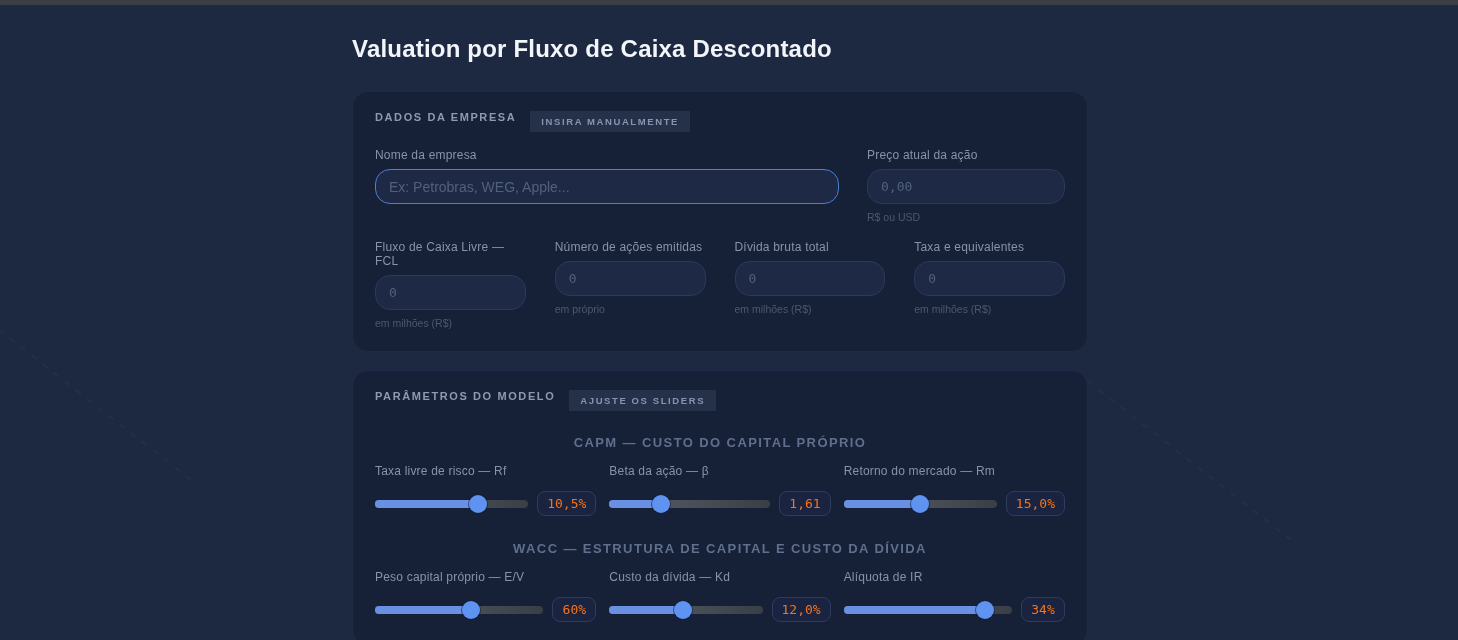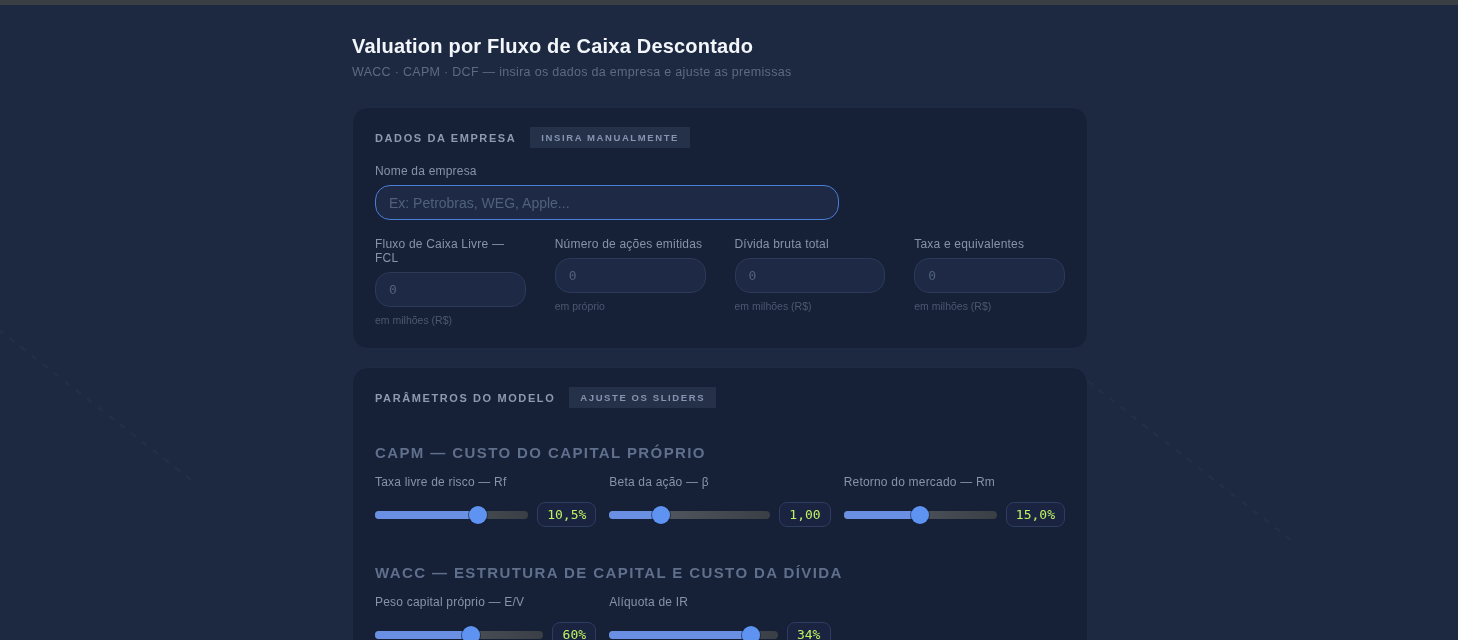--- a/index.html
+++ b/index.html
@@ -11,33 +11,33 @@
   }
   .topbar { height:5px; width:100%; background:#3a3f45; }
 
   
   .deco { position:absolute; width:260px; height:2px; background:repeating-linear-gradient(90deg, rgba(200,215,240,0.10) 0 6px, transparent 6px 14px); opacity:.35; pointer-events:none; }
   .deco1 { top:400px; left:-40px; transform:rotate(38deg); }
   .deco2 { top:460px; left:1060px; transform:rotate(38deg); }
 
   .content { width:736px; margin-left:352px; }
 
-  .page-title { margin-top:30px; color:#f2f5fa; font-size:20px; font-weight:bold; letter-spacing:.2px; }
+  .page-title { margin-top:30px; color:#f2f5fa; font-size:24px; font-weight:bold; letter-spacing:.2px; }
   .page-subtitle { margin-top:7px; color:#5c6a84; font-size:12.5px; letter-spacing:.3px; }
 
   .card {
     background:#162036;
     border:1px solid #1f2b46;
     border-radius:16px;
     padding:19px 22px 22px 16px;
     margin-top:28px;
   }
   .card + .card { margin-top:18px; }
 
-  .card-head { display:flex; align-items:center; gap:14px; padding-left:6px; }
+  .card-head { display:flex; align-items:flex-start; gap:14px; padding-left:6px; }
   .card-heading { color:#8e9ab0; font-size:11px; font-weight:bold; letter-spacing:1.6px; }
   .pill {
     background:#243149; color:#8694b2; border-radius:0;
     font-size:9.5px; font-weight:bold; letter-spacing:1.6px;
     padding:5px 11px;
   }
 
   .field-label { color:#8793a9; font-size:12px; letter-spacing:.2px; margin-bottom:7px; }
   .hint { color:#4c5872; font-size:10.5px; margin-top:7px; }
 
@@ -51,21 +51,21 @@
     font-size:14px;
     outline:none;
   }
   input.tbox::placeholder { color:#51607e; }
   input.tbox.focused { border:1.5px solid #4b7ed6; }
   input.mono, input.mono::placeholder { font-family:"DejaVu Sans Mono", monospace; font-size:13px; }
 
   .row1 { display:grid; grid-template-columns:464px 1fr; gap:28px; margin-top:16px; padding-left:6px; }
   .row2 { display:grid; grid-template-columns:repeat(4,1fr); gap:29px; margin-top:17px; padding-left:6px; }
 
-  .sec-title { color:#5f6f8c; font-size:15px; font-weight:bold; letter-spacing:1.4px; margin-top:36px; padding-left:6px; }
+  .sec-title { color:#5f6f8c; font-size:13px; font-weight:bold; letter-spacing:1.4px; margin-top:24px; padding-left:6px;text-align:center; }
   .sliders3 { display:grid; grid-template-columns:repeat(3,1fr); gap:13px; margin-top:14px; padding-left:6px; }
 
   .srow { display:flex; align-items:center; gap:9px; margin-top:12px; height:27px; }
   .track {
     flex:1; height:8px; border-radius:5px; position:relative;
     background:linear-gradient(90deg,#5d626b,#3a3e45);
     cursor:pointer;
   }
   .fill {
     position:absolute; left:0; top:0; height:8px; border-radius:5px;
@@ -73,47 +73,51 @@
   }
   .thumb {
     position:absolute; right:-9px; top:50%; transform:translateY(-50%);
     width:18px; height:18px; border-radius:50%;
     background:#5f93f2;
     box-shadow:0 0 0 1px rgba(20,30,55,.6);
     cursor:grab;
   }
   .val {
     background:#1a2440; border:1px solid #2e3c5f; border-radius:8px;
-    color:#bef264; font-family:"DejaVu Sans Mono", monospace; font-size:13px;
+    color:#f97316; font-family:"DejaVu Sans Mono", monospace; font-size:13px;
     padding:4px 9px; min-width:44px; text-align:center; white-space:nowrap;
   }
 </style>
 </head>
 <body>
 
 <div class="topbar"></div>
 <div class="deco deco1"></div>
 <div class="deco deco2"></div>
 
 <div class="content">
 
   <div class="page-title">Valuation por Fluxo de Caixa Descontado</div>
-  <div class="page-subtitle">WACC · CAPM · DCF — insira os dados da empresa e ajuste as premissas</div>
 
   <div class="card">
     <div class="card-head">
       <span class="card-heading">DADOS DA EMPRESA</span>
       <span class="pill">INSIRA MANUALMENTE</span>
     </div>
 
     <div class="row1">
       <div>
         <div class="field-label">Nome da empresa</div>
         <input class="tbox focused" type="text" placeholder="Ex: Petrobras, WEG, Apple..." style="">
       </div>
+      <div>
+        <div class="field-label">Preço atual da ação</div>
+        <input class="tbox mono" type="text" placeholder="0,00" style="">
+        <div class="hint">R$ ou USD</div>
+      </div>
     </div>
 
     <div class="row2">
       <div>
         <div class="field-label">Fluxo de Caixa Livre — FCL</div>
         <input class="tbox mono" type="text" placeholder="0" style="">
         <div class="hint">em milhões (R$)</div>
       </div>
       <div>
         <div class="field-label">Número de ações emitidas</div>
@@ -153,21 +157,21 @@
         </div>
       </div>
       <div>
         <div class="field-label">Beta da ação — β</div>
         <div class="srow">
           <div class="track">
             <div class="fill" style="width: 32%;">
               <div class="thumb"></div>
             </div>
           </div>
-          <div class="val">1,00</div>
+          <div class="val">1,61</div>
         </div>
       </div>
       <div>
         <div class="field-label">Retorno do mercado — Rm</div>
         <div class="srow">
           <div class="track">
             <div class="fill" style="width: 50%;">
               <div class="thumb"></div>
             </div>
           </div>
@@ -183,20 +187,31 @@
         <div class="srow">
           <div class="track">
             <div class="fill" style="width: 57%;">
               <div class="thumb"></div>
             </div>
           </div>
           <div class="val">60%</div>
         </div>
       </div>
       <div>
+        <div class="field-label">Custo da dívida — Kd</div>
+        <div class="srow">
+          <div class="track">
+            <div class="fill" style="width: 48%;">
+              <div class="thumb"></div>
+            </div>
+          </div>
+          <div class="val">12,0%</div>
+        </div>
+      </div>
+      <div>
         <div class="field-label">Alíquota de IR</div>
         <div class="srow">
           <div class="track">
             <div class="fill" style="width: 84%;">
               <div class="thumb"></div>
             </div>
           </div>
           <div class="val">34%</div>
         </div>
       </div>

